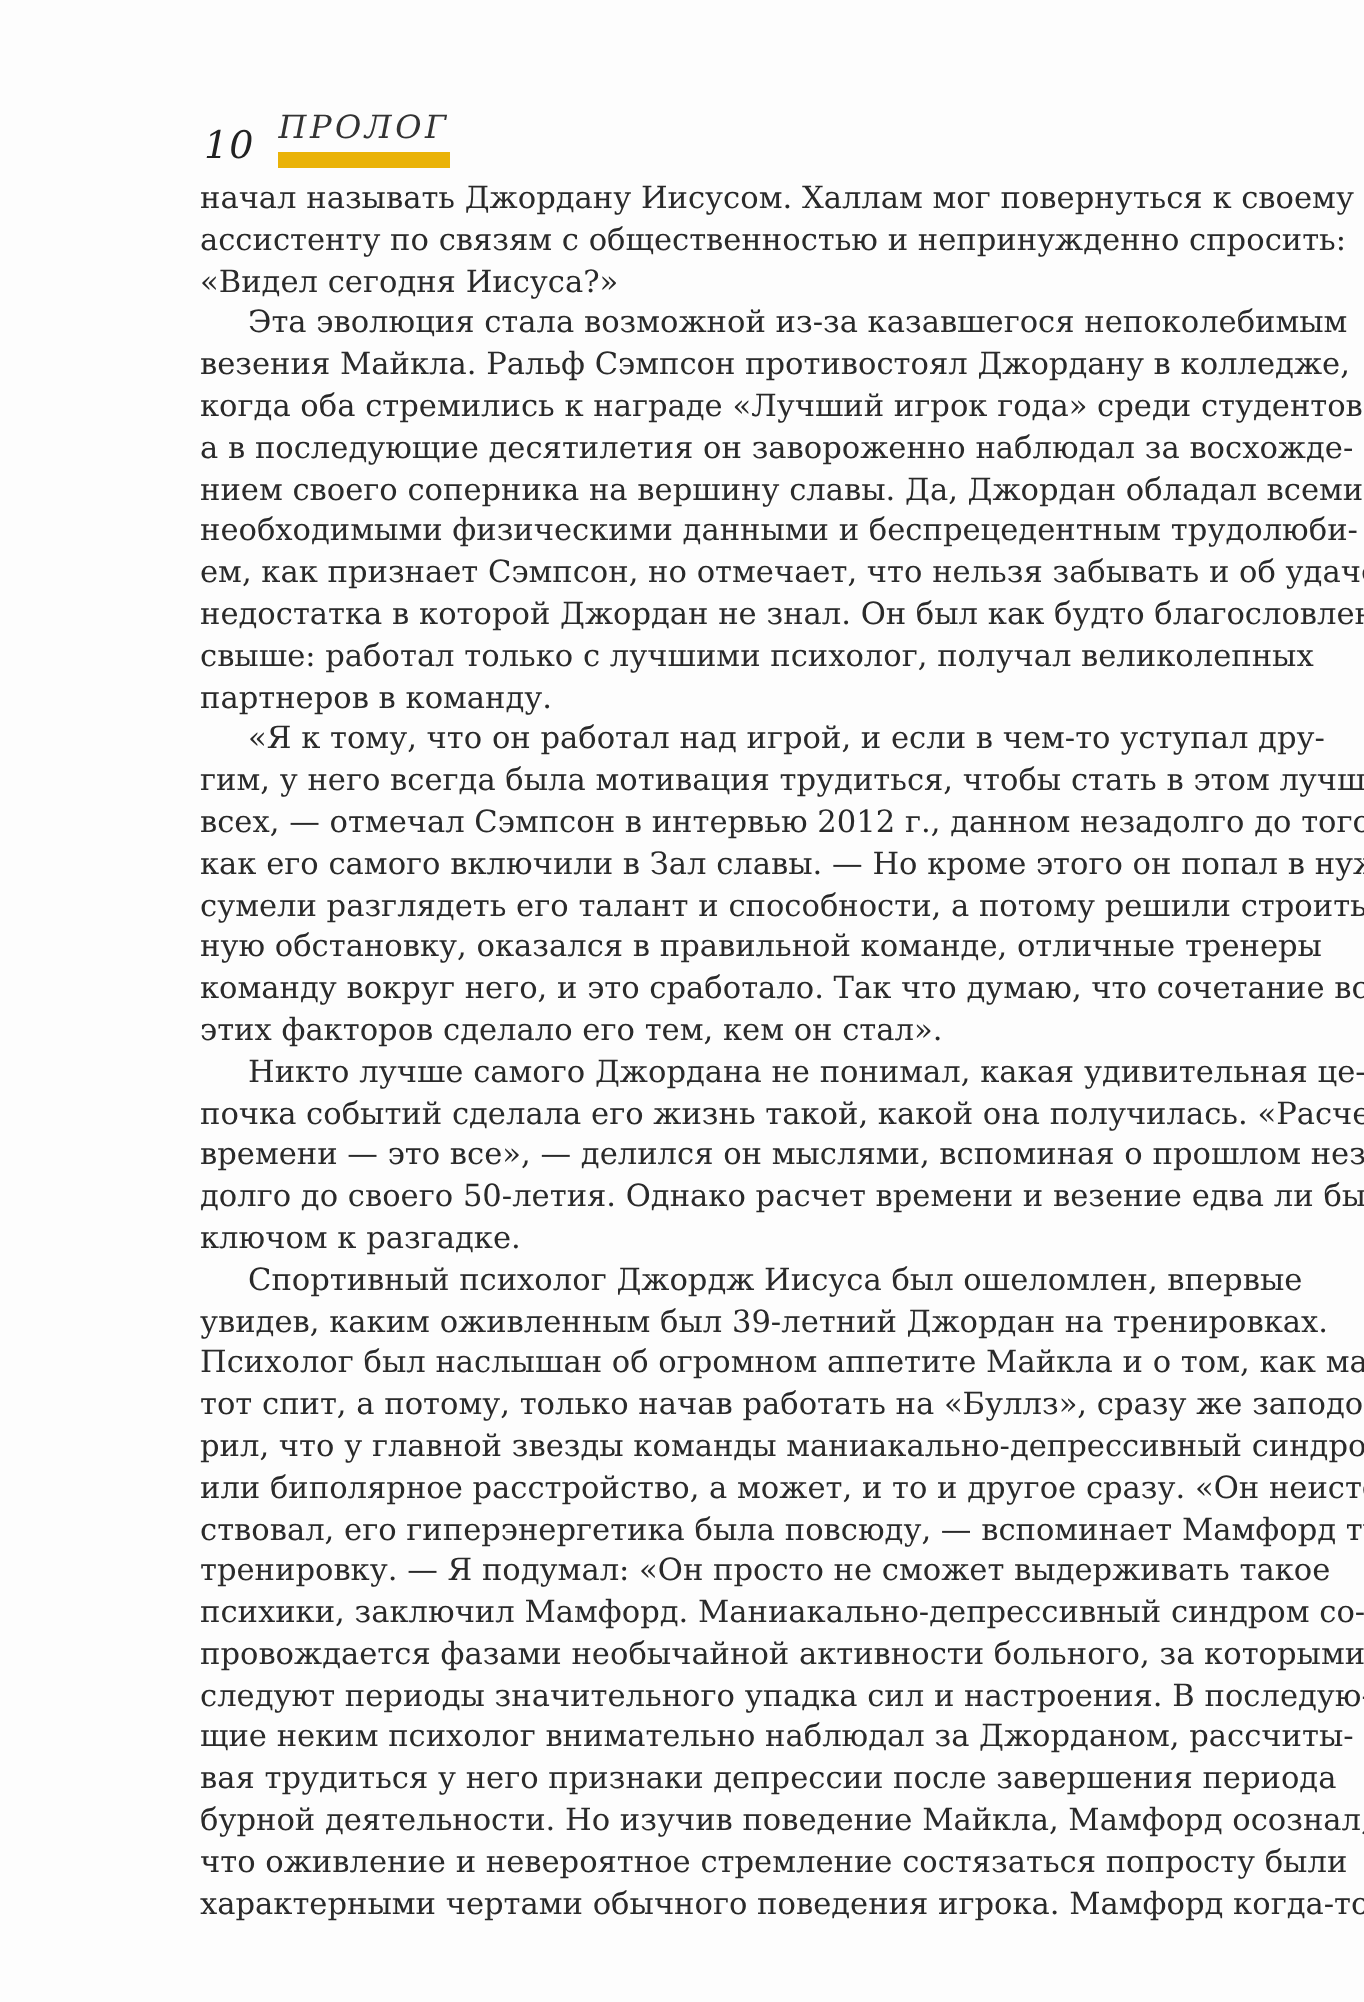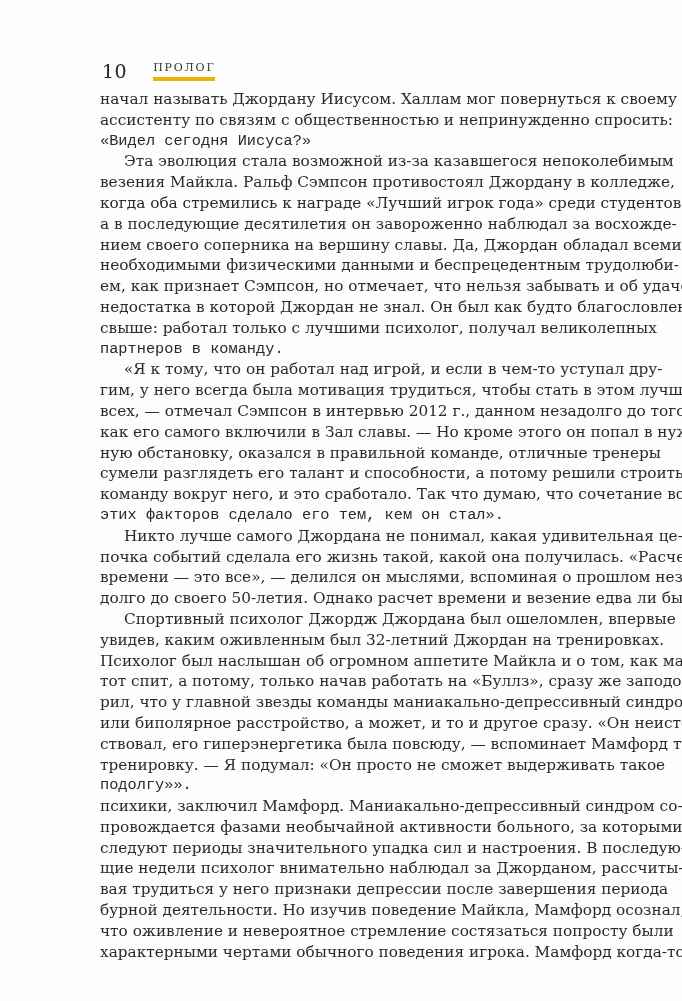--- a/index.html
+++ b/index.html
@@ -21,34 +21,35 @@
       width: 682px;
       height: 1001px;
       background: #fdfdfd;
     }
     .running-head {
       position: absolute;
       left: 102px;
       top: 58px;
       height: 26px;
       display: flex;
-      align-items: center;
+      align-items: flex-end;
+      font-style: italic;
     }
     .page-number {
       font-size: 19px;
       color: #222;
       letter-spacing: 0.5px;
     }
     .chapter-title {
-      margin-left: 26px;
-      font-size: 11px;
+      margin-left: 12px;
+      font-size: 16px;
       letter-spacing: 1.8px;
       color: #333;
       padding-bottom: 3px;
-      border-bottom: 4px solid #eab308;
+      border-bottom: 8px solid #eab308;
     }
     .body-text {
       position: absolute;
       left: 100px;
       top: 89px;
       width: 527px;
       font-size: 15.3px;
       line-height: 20.8px;
       text-align: justify;
       hyphens: manual;
@@ -56,21 +57,20 @@
     .line {
       display: block;
       white-space: nowrap;
       text-align: justify;
       text-align-last: justify;
       height: 20.8px;
       overflow: visible;
     }
     .line.last {
       text-align-last: left;
-      font-family: Liberation Mono, monospace;
     }
     .line.indent {
       padding-left: 24px;
     }
   </style>
 </head>
 <body>
 
 <div class="page">
   <div class="running-head">
@@ -94,46 +94,46 @@
         <span class="line">ем, как признает Сэмпсон, но отмечает, что нельзя забывать и об удаче,</span>
         <span class="line">недостатка в которой Джордан не знал. Он был как будто благословлен</span>
         <span class="line">свыше: работал только с лучшими психолог, получал великолепных</span>
         <span class="line last">партнеров в команду.</span>
       </div>
       <div class="paragraph">
         <span class="line indent">«Я к тому, что он работал над игрой, и если в чем-то уступал дру-</span>
         <span class="line">гим, у него всегда была мотивация трудиться, чтобы стать в этом лучше</span>
         <span class="line">всех, — отмечал Сэмпсон в интервью 2012 г., данном незадолго до того,</span>
         <span class="line">как его самого включили в Зал славы. — Но кроме этого он попал в нуж-</span>
+        <span class="line">сумели разглядеть его талант и способности, а потому решили строить</span>
         <span class="line">ную обстановку, оказался в правильной команде, отличные тренеры</span>
-        <span class="line">сумели разглядеть его талант и способности, а потому решили строить</span>
         <span class="line">команду вокруг него, и это сработало. Так что думаю, что сочетание всех</span>
         <span class="line last">этих факторов сделало его тем, кем он стал».</span>
       </div>
       <div class="paragraph">
         <span class="line indent">Никто лучше самого Джордана не понимал, какая удивительная це-</span>
         <span class="line">почка событий сделала его жизнь такой, какой она получилась. «Расчет</span>
         <span class="line">времени — это все», — делился он мыслями, вспоминая о прошлом неза-</span>
         <span class="line">долго до своего 50-летия. Однако расчет времени и везение едва ли были</span>
+        <span class="line last">ключом к разгадке.</span>
       </div>
       <div class="paragraph">
-        <span class="line indent">Спортивный психолог Джордж Джордана был ошеломлен, впервые</span>
-        <span class="line">увидев, каким оживленным был 32-летний Джордан на тренировках.</span>
+        <span class="line indent">Спортивный психолог Джордж Иисуса был ошеломлен, впервые</span>
+        <span class="line">увидев, каким оживленным был 39-летний Джордан на тренировках.</span>
         <span class="line">Психолог был наслышан об огромном аппетите Майкла и о том, как мало</span>
         <span class="line">тот спит, а потому, только начав работать на «Буллз», сразу же заподоз-</span>
         <span class="line">рил, что у главной звезды команды маниакально-депрессивный синдром</span>
         <span class="line">или биполярное расстройство, а может, и то и другое сразу. «Он неистов-</span>
         <span class="line">ствовал, его гиперэнергетика была повсюду, — вспоминает Мамфорд ту</span>
         <span class="line">тренировку. — Я подумал: «Он просто не сможет выдерживать такое</span>
-        <span class="line last">подолгу»».</span>
       </div>
       <div class="paragraph">
         <span class="line">психики, заключил Мамфорд. Маниакально-депрессивный синдром со-</span>
         <span class="line">провождается фазами необычайной активности больного, за которыми</span>
         <span class="line">следуют периоды значительного упадка сил и настроения. В последую-</span>
-        <span class="line">щие недели психолог внимательно наблюдал за Джорданом, рассчиты-</span>
+        <span class="line">щие неким психолог внимательно наблюдал за Джорданом, рассчиты-</span>
         <span class="line">вая трудиться у него признаки депрессии после завершения периода</span>
         <span class="line">бурной деятельности. Но изучив поведение Майкла, Мамфорд осознал,</span>
         <span class="line">что оживление и невероятное стремление состязаться попросту были</span>
         <span class="line">характерными чертами обычного поведения игрока. Мамфорд когда-то</span>
       </div>
     </div>
 </div>
 
 </body></html>

